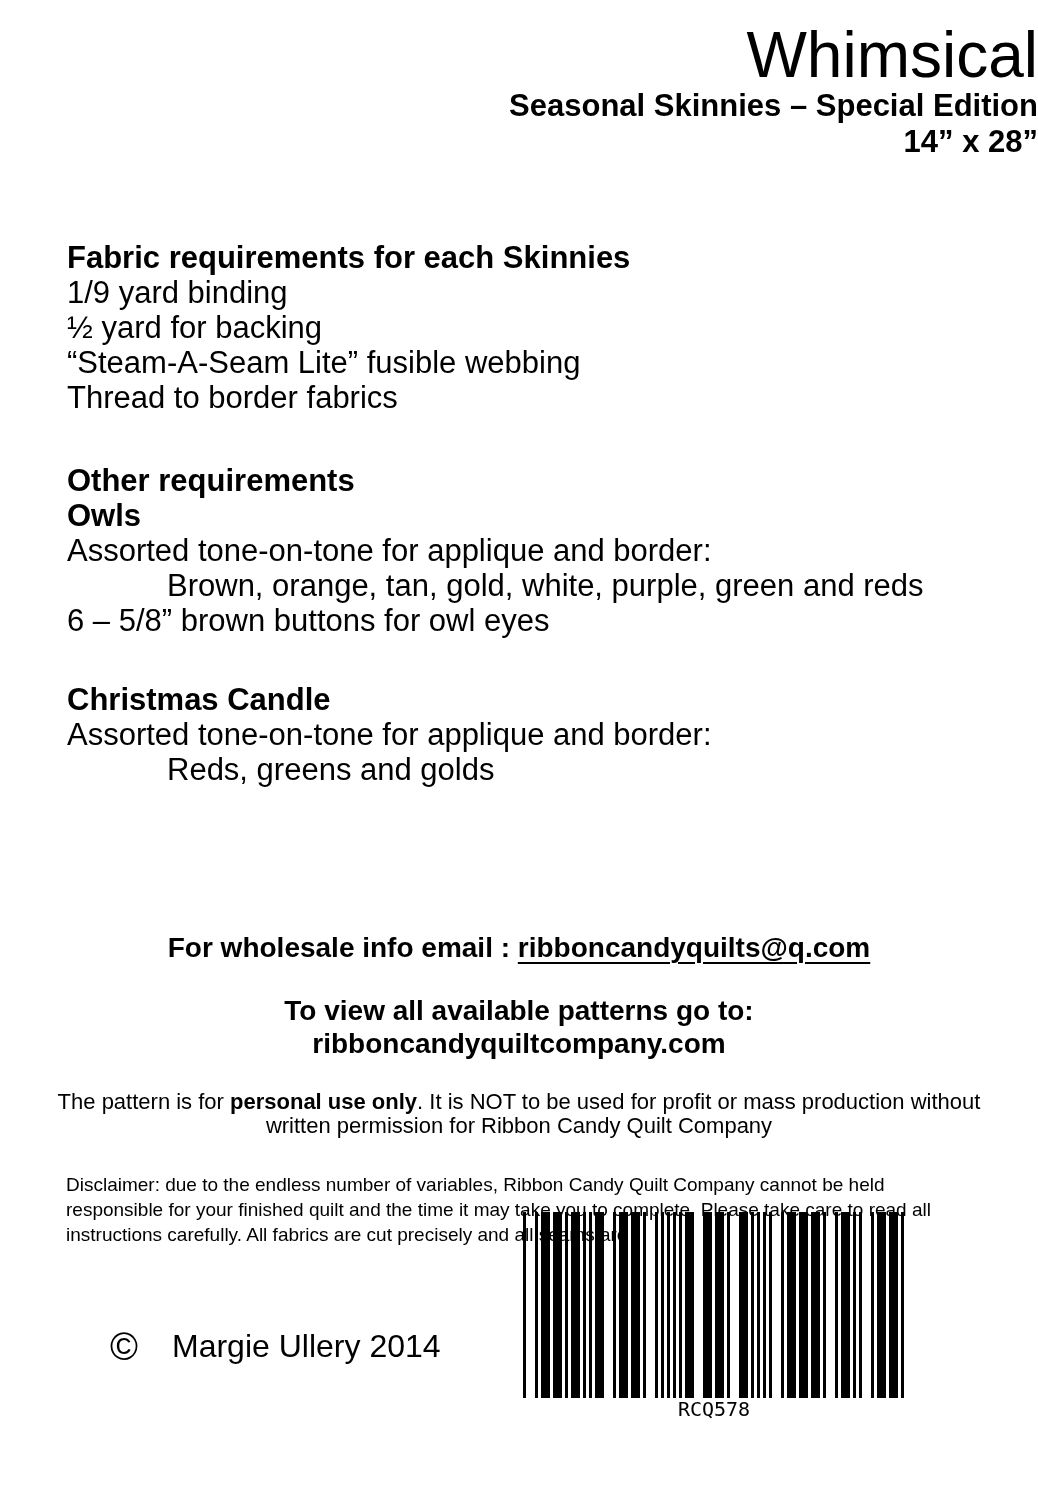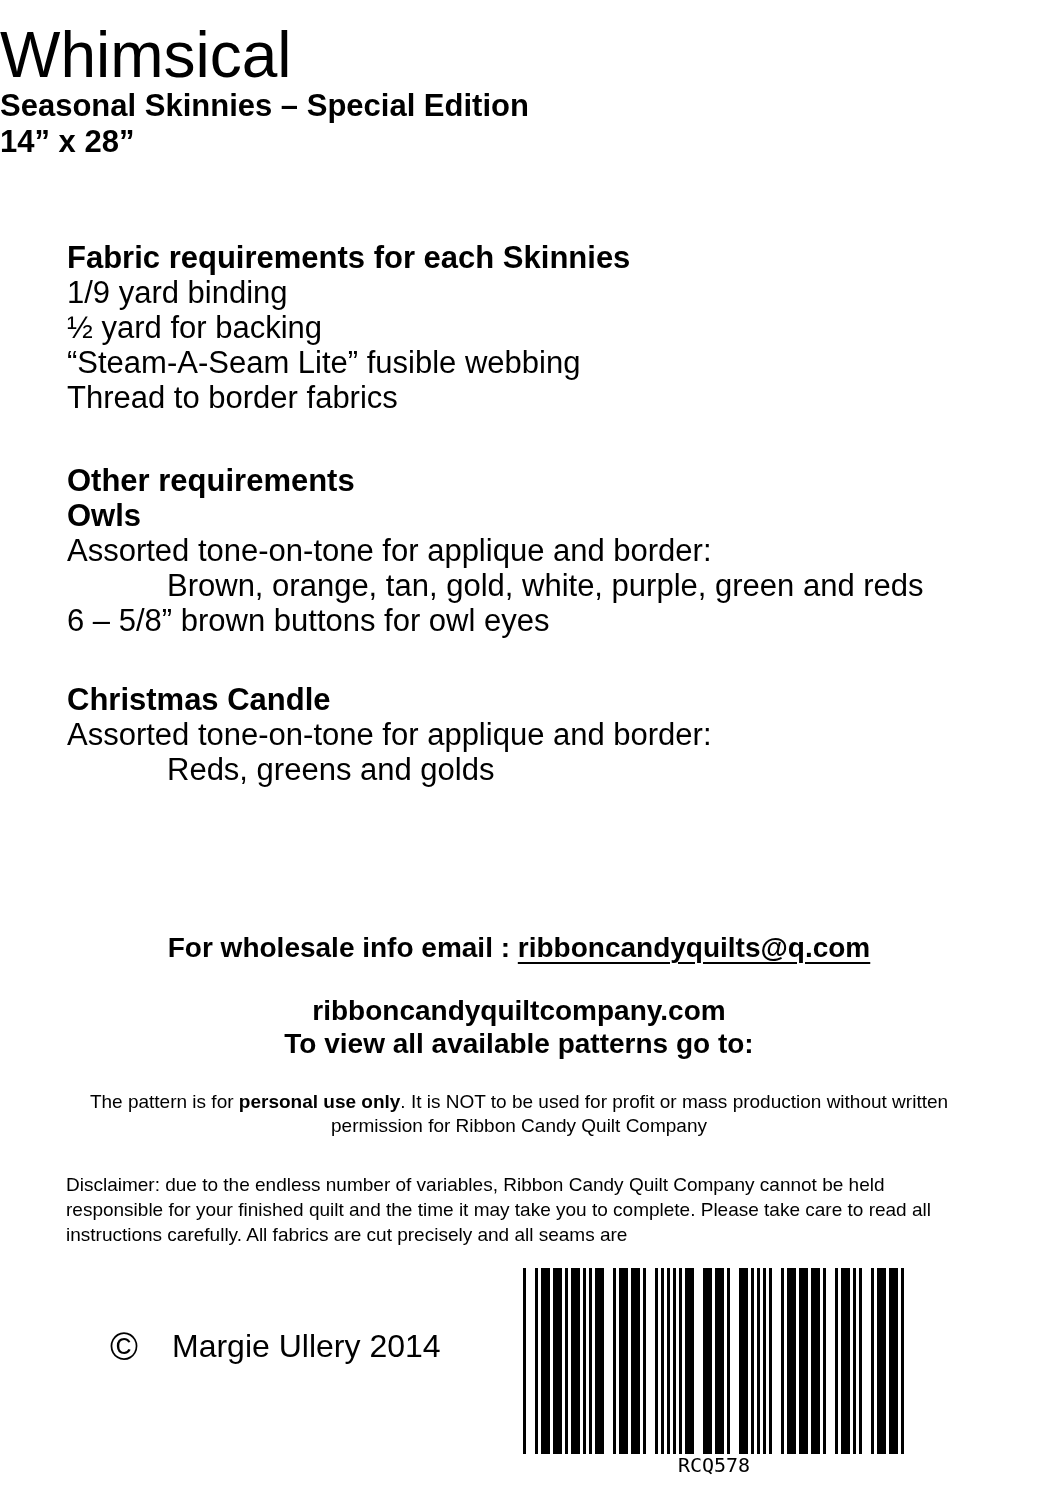--- a/index.html
+++ b/index.html
@@ -4,47 +4,47 @@
 <style>
   * { margin:0; padding:0; box-sizing:border-box; }
   html, body { background:#ffffff; }
   .page {
     position:relative;
     width:1038px; height:1500px;
     background:#ffffff; color:#000000;
     font-family:"Liberation Sans", sans-serif;
     overflow:hidden;
   }
-  .header { text-align:left; padding-top:22px; }
+  .header { text-align:right; padding-top:22px; }
   .title { font-size:64px; line-height:66px; font-weight:normal; letter-spacing:0; }
   .subtitle { font-size:31px; line-height:36px;font-weight:bold; }
 
   .content { margin:80px 0 0 67px; font-size:31px; line-height:35px; }
   .section-heading { font-weight:bold; }
   .sec-gap-1 { margin-top:48px; }
   .sec-gap-2 { margin-top:44px; }
   .indent { padding-left:100px; }
 
   .contact { margin-top:144px; text-align:center; font-weight:bold; font-size:28px; line-height:33px; }
   .email {
     text-decoration:underline;
     text-decoration-thickness:2px;
     text-underline-offset:5px;
   }
   .patterns-block { margin-top:30px; }
 
-  .use-para { margin:30px auto 0 auto; width:930px; text-align:center; font-size:19px; line-height:24px; }
+  .use-para { margin:30px auto 0 auto; width:930px; text-align:center; font-size:22px; line-height:24px; }
   .use-bold { font-weight:bold; }
 
   .disclaimer { margin:34px 0 0 66px; width:914px; font-size:19px; line-height:25px; text-align:left; }
 
   .copyright { position:absolute; left:110px; top:1326px; font-size:32px; white-space:nowrap; }
   .copyright-symbol { font-size:38px; margin-right:34px; vertical-align:-3px; }
 
-  .barcode { position:absolute; left:523px; top:1268px; width:382px; }
+  .barcode { position:absolute; left:523px; top:1212px; width:382px; }
   .barcode-bars { display:flex; height:186px; }
   .barcode-bars .bar { background:#000; height:100%; flex:none; }
   .barcode-bars .space { background:transparent; height:100%; flex:none; }
   .barcode-label {
     text-align:center;
     font-family:"DejaVu Sans Mono", monospace;
     font-size:20px; line-height:22px; margin-top:0px;
   }
 </style>
 </head>
@@ -80,22 +80,22 @@
       <div class="section-heading">Christmas Candle</div>
       <div>Assorted tone-on-tone for applique and border:</div>
       <div class="indent">Reds, greens and golds</div>
     </div>
 
   </div>
 
   <div class="contact">
     <div><span>For wholesale info email : </span><span class="email">ribboncandyquilts@q.com</span></div>
     <div class="patterns-block">
+      <div>To view all available patterns go to:</div>
       <div>ribboncandyquiltcompany.com</div>
-      <div>To view all available patterns go to:</div>
     </div>
   </div>
 
   <div class="use-para"><span>The pattern is for </span><span class="use-bold">personal use only</span><span>.  It is NOT to be used for profit or mass production without written permission for Ribbon Candy Quilt Company</span></div>
 
   <div class="disclaimer">Disclaimer:  due to the endless number of variables, Ribbon Candy Quilt Company cannot be held responsible for your finished quilt and the time it may take you to complete.   Please take care to read all instructions carefully.  All fabrics are cut precisely and all seams are</div>
 
   <div class="copyright">
     <span class="copyright-symbol">©</span><span>Margie Ullery 2014</span>
   </div>

